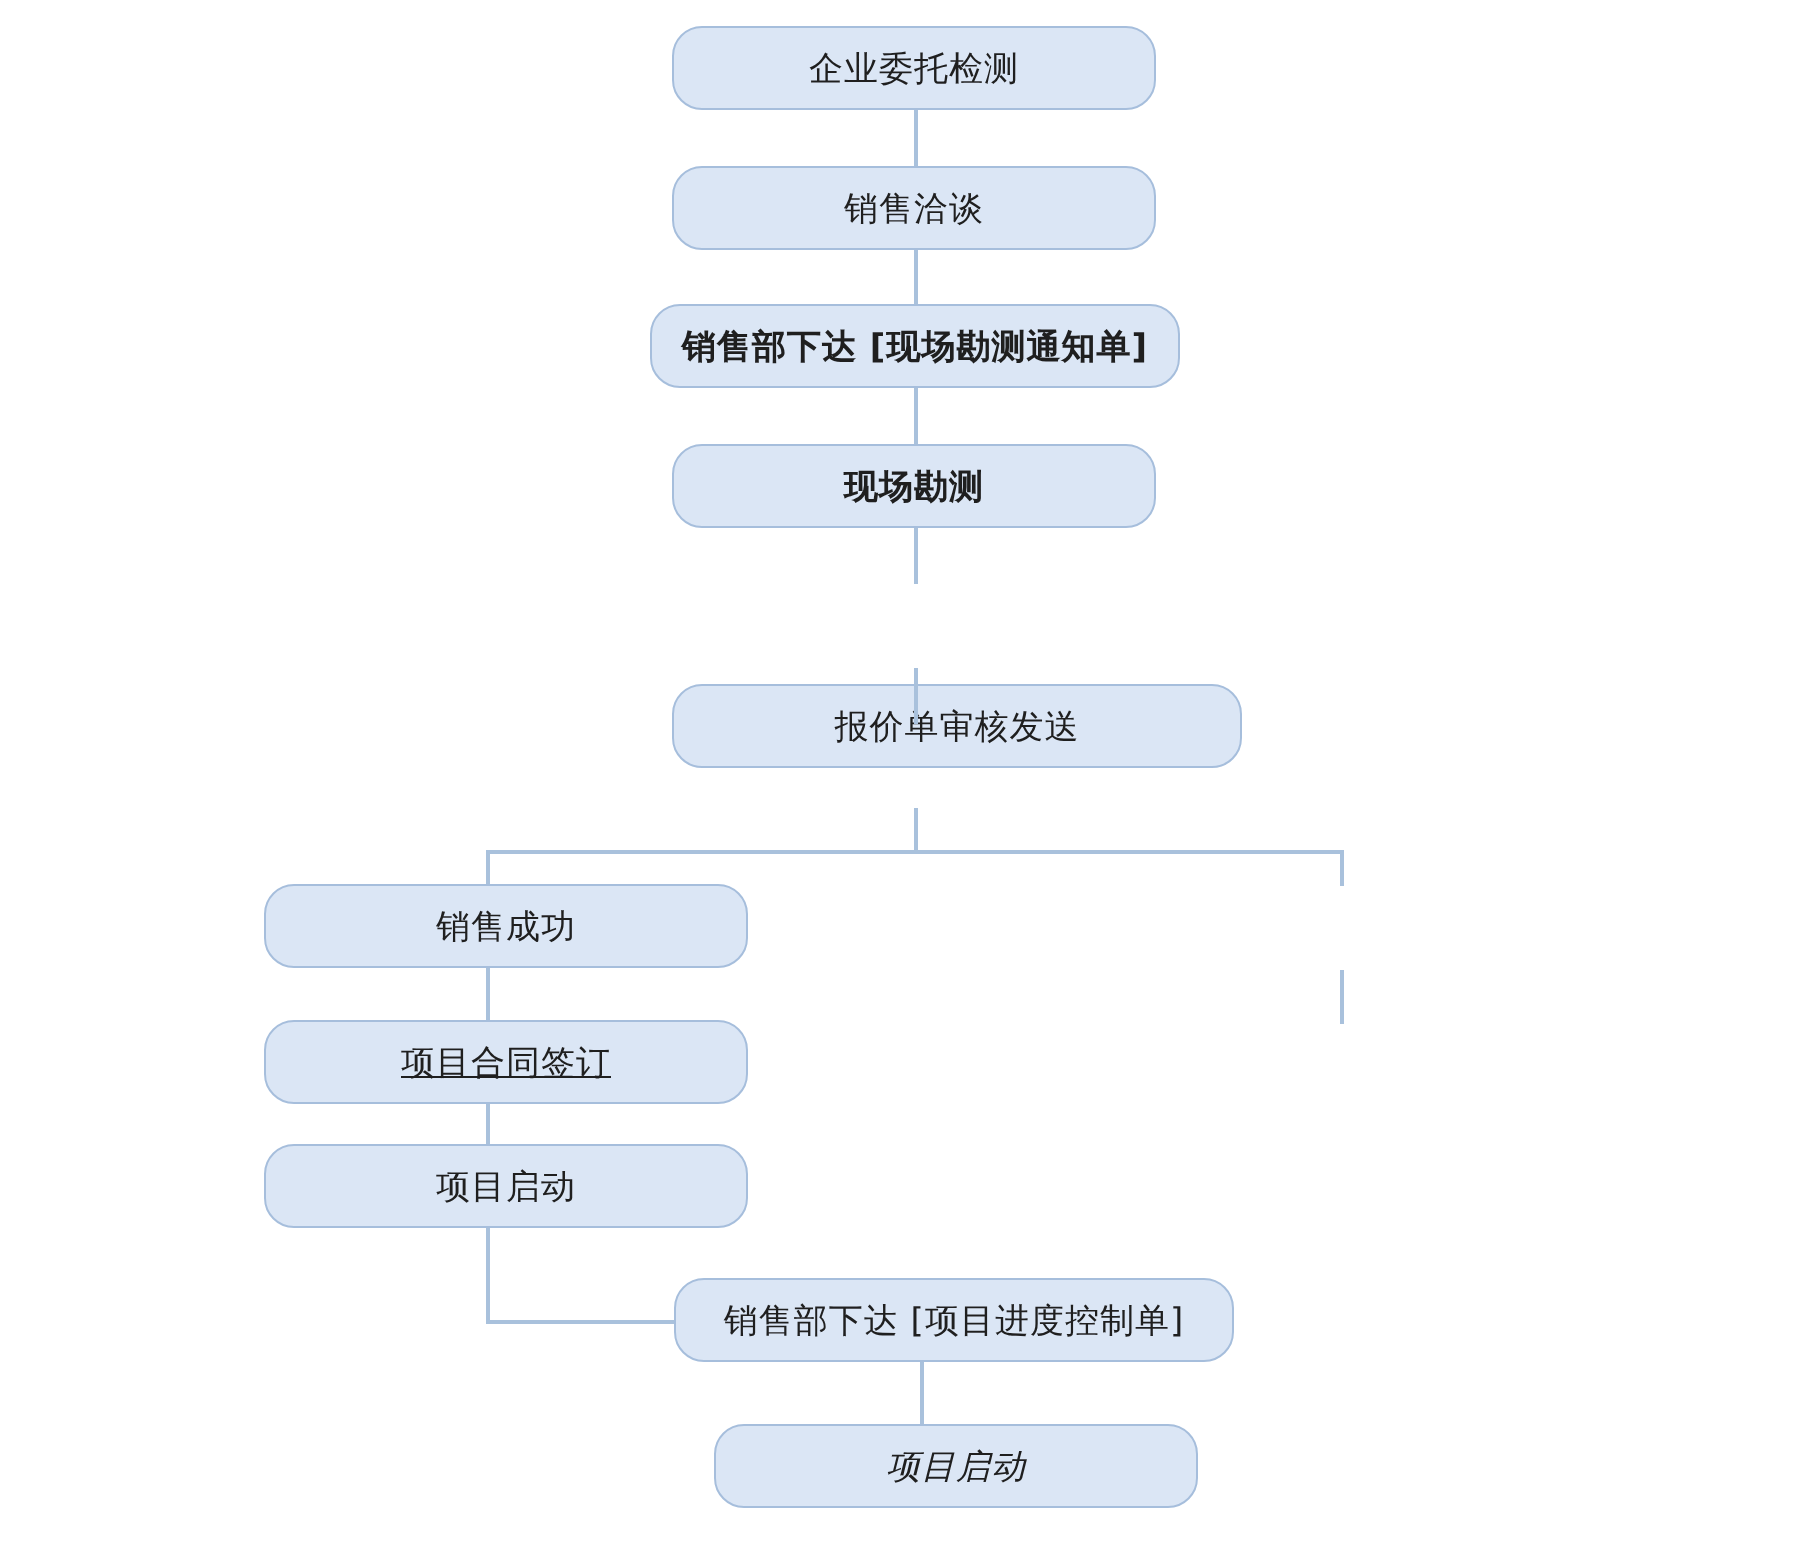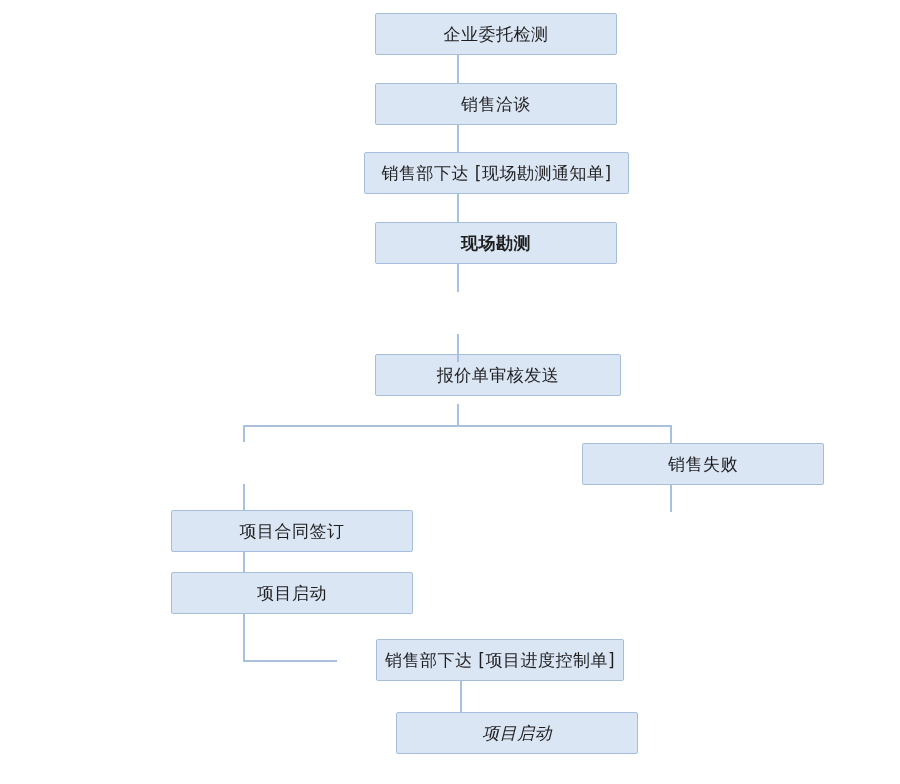--- a/index.html
+++ b/index.html
@@ -13,54 +13,53 @@
     width: 900px;
     height: 784px;
     background: var(--bg, #ffffff);
     overflow: hidden;
   }
   .node {
     position: absolute;
     box-sizing: border-box;
     background: var(--node-fill, #dbe6f5);
     border: 1px solid var(--node-border, #a6bedc);
-    border-radius: 2px;
+    border-radius: 15px;
     display: flex;
     align-items: center;
     justify-content: center;
     font-size: 17px;
     color: var(--text, #1f1f1f);
     white-space: nowrap;
     letter-spacing: 0.5px;
-    margin-left: 39px;
   }
   .line {
     position: absolute;
     background: var(--connector, #a9c1dc);
   }
   .line.v { width: 1.5px; }
   .line.h { height: 1.5px; }
 </style>
 </head>
 <body>
 
 <div id="canvas">
 
   <div class="node" style="left:336px; top:13px;  width:242px; height:42px;">企业委托检测</div>
   <div class="node" style="left:336px; top:83px;  width:242px; height:42px;">销售洽谈</div>
-  <div class="node" style="left:325px; top:152px; width:265px; height:42px;">销售部下达 [现场勘测通知单]</div>
+  <div class="node" style="left:325px; top:152px; width:265px; height:42px;font-weight:bold;">销售部下达 [现场勘测通知单]</div>
   <div class="node" style="left:336px; top:222px; width:242px; height:42px;font-weight:bold;">现场勘测</div>
-  <div class="node" style="left:336px; top:354px; width:246px; height:42px;">报价单审核发送</div>
+  <div class="node" style="left:336px; top:342px; width:285px; height:42px;">报价单审核发送</div>
 
-  <div class="node" style="left:132px; top:510px; width:242px; height:42px;">项目合同签订</div>
+  <div class="node" style="left:132px; top:442px; width:242px; height:42px;">销售成功</div>
+  <div class="node" style="left:132px; top:510px; width:242px; height:42px;text-decoration:underline;">项目合同签订</div>
   <div class="node" style="left:132px; top:572px; width:242px; height:42px;">项目启动</div>
 
-  <div class="node" style="left:543px; top:443px; width:242px; height:42px;">销售失败</div>
 
-  <div class="node" style="left:337px; top:639px; width:248px; height:42px;">销售部下达 [项目进度控制单]</div>
+  <div class="node" style="left:337px; top:639px; width:280px; height:42px;">销售部下达 [项目进度控制单]</div>
   <div class="node" style="left:357px; top:712px; width:242px; height:42px;font-style:italic;">项目启动</div>
 
   <div class="line v" style="left:457px; top:55px;  height:28px;"></div>
   <div class="line v" style="left:457px; top:125px; height:27px;"></div>
   <div class="line v" style="left:457px; top:194px; height:28px;"></div>
   <div class="line v" style="left:457px; top:264px; height:28px;"></div>
   <div class="line v" style="left:457px; top:334px; height:28px;"></div>
 
   <div class="line v" style="left:457px; top:404px; height:22px;"></div>
   <div class="line h" style="left:243px; top:425px; width:428px;"></div>

